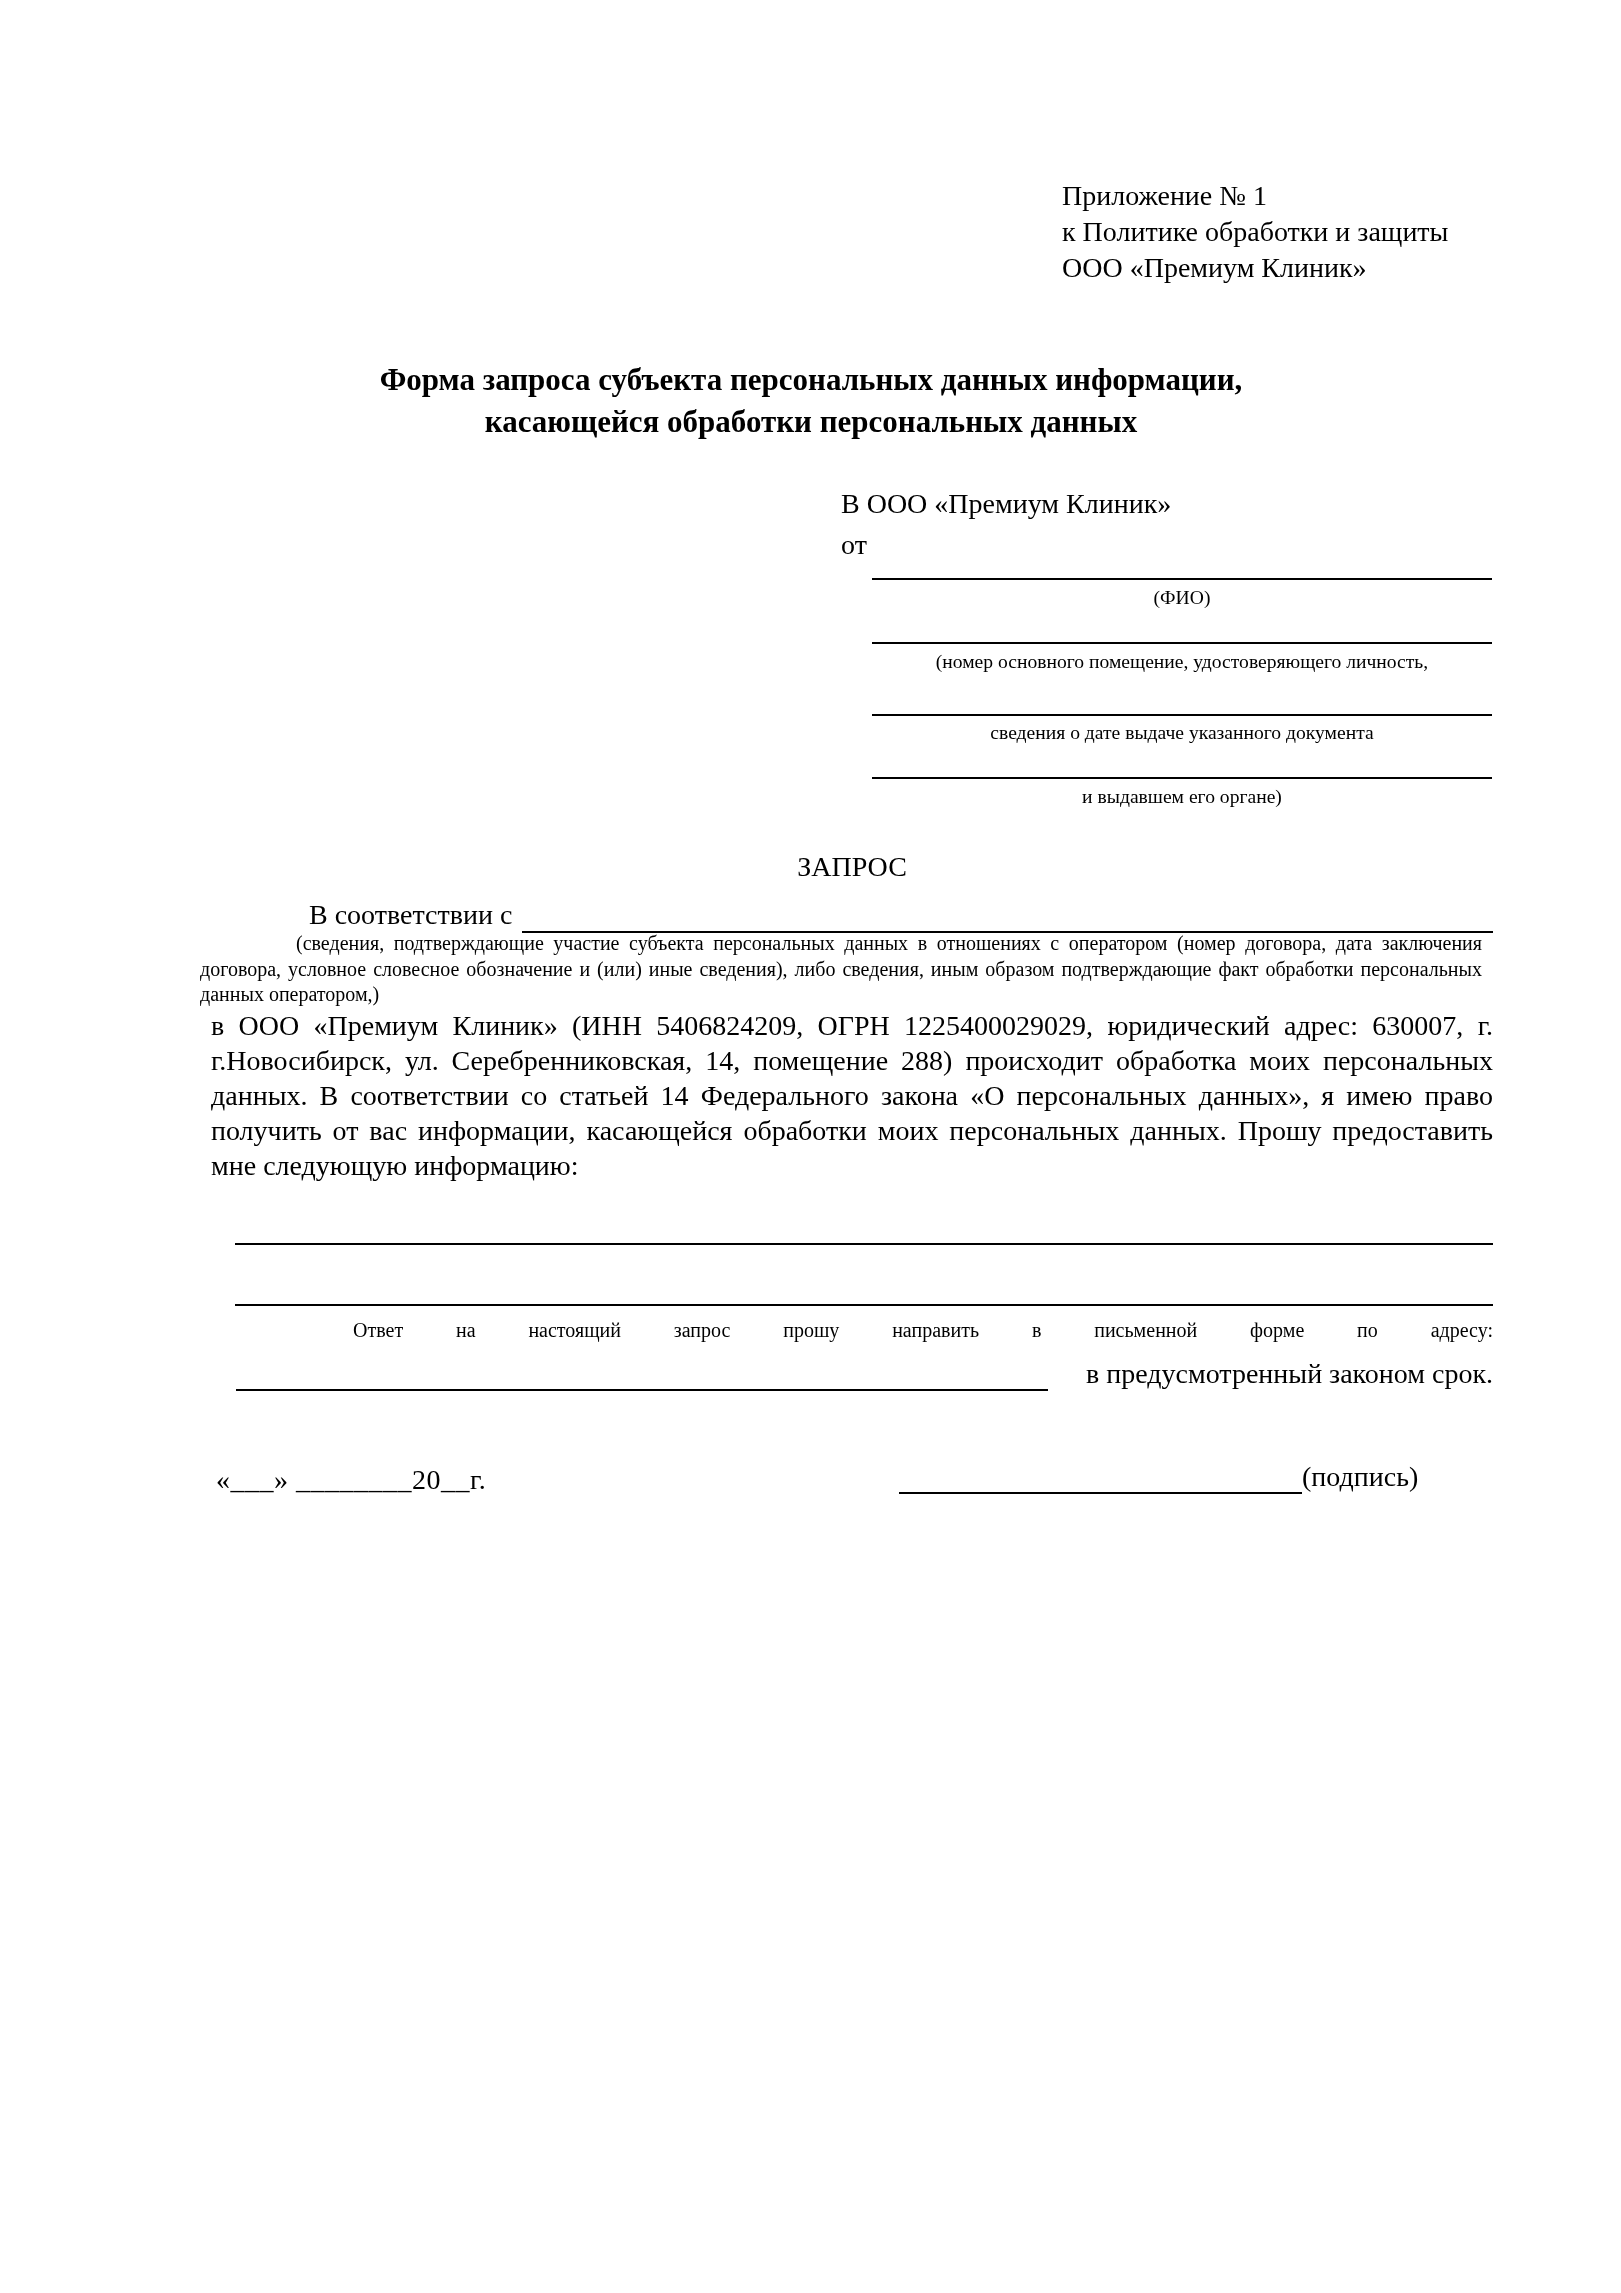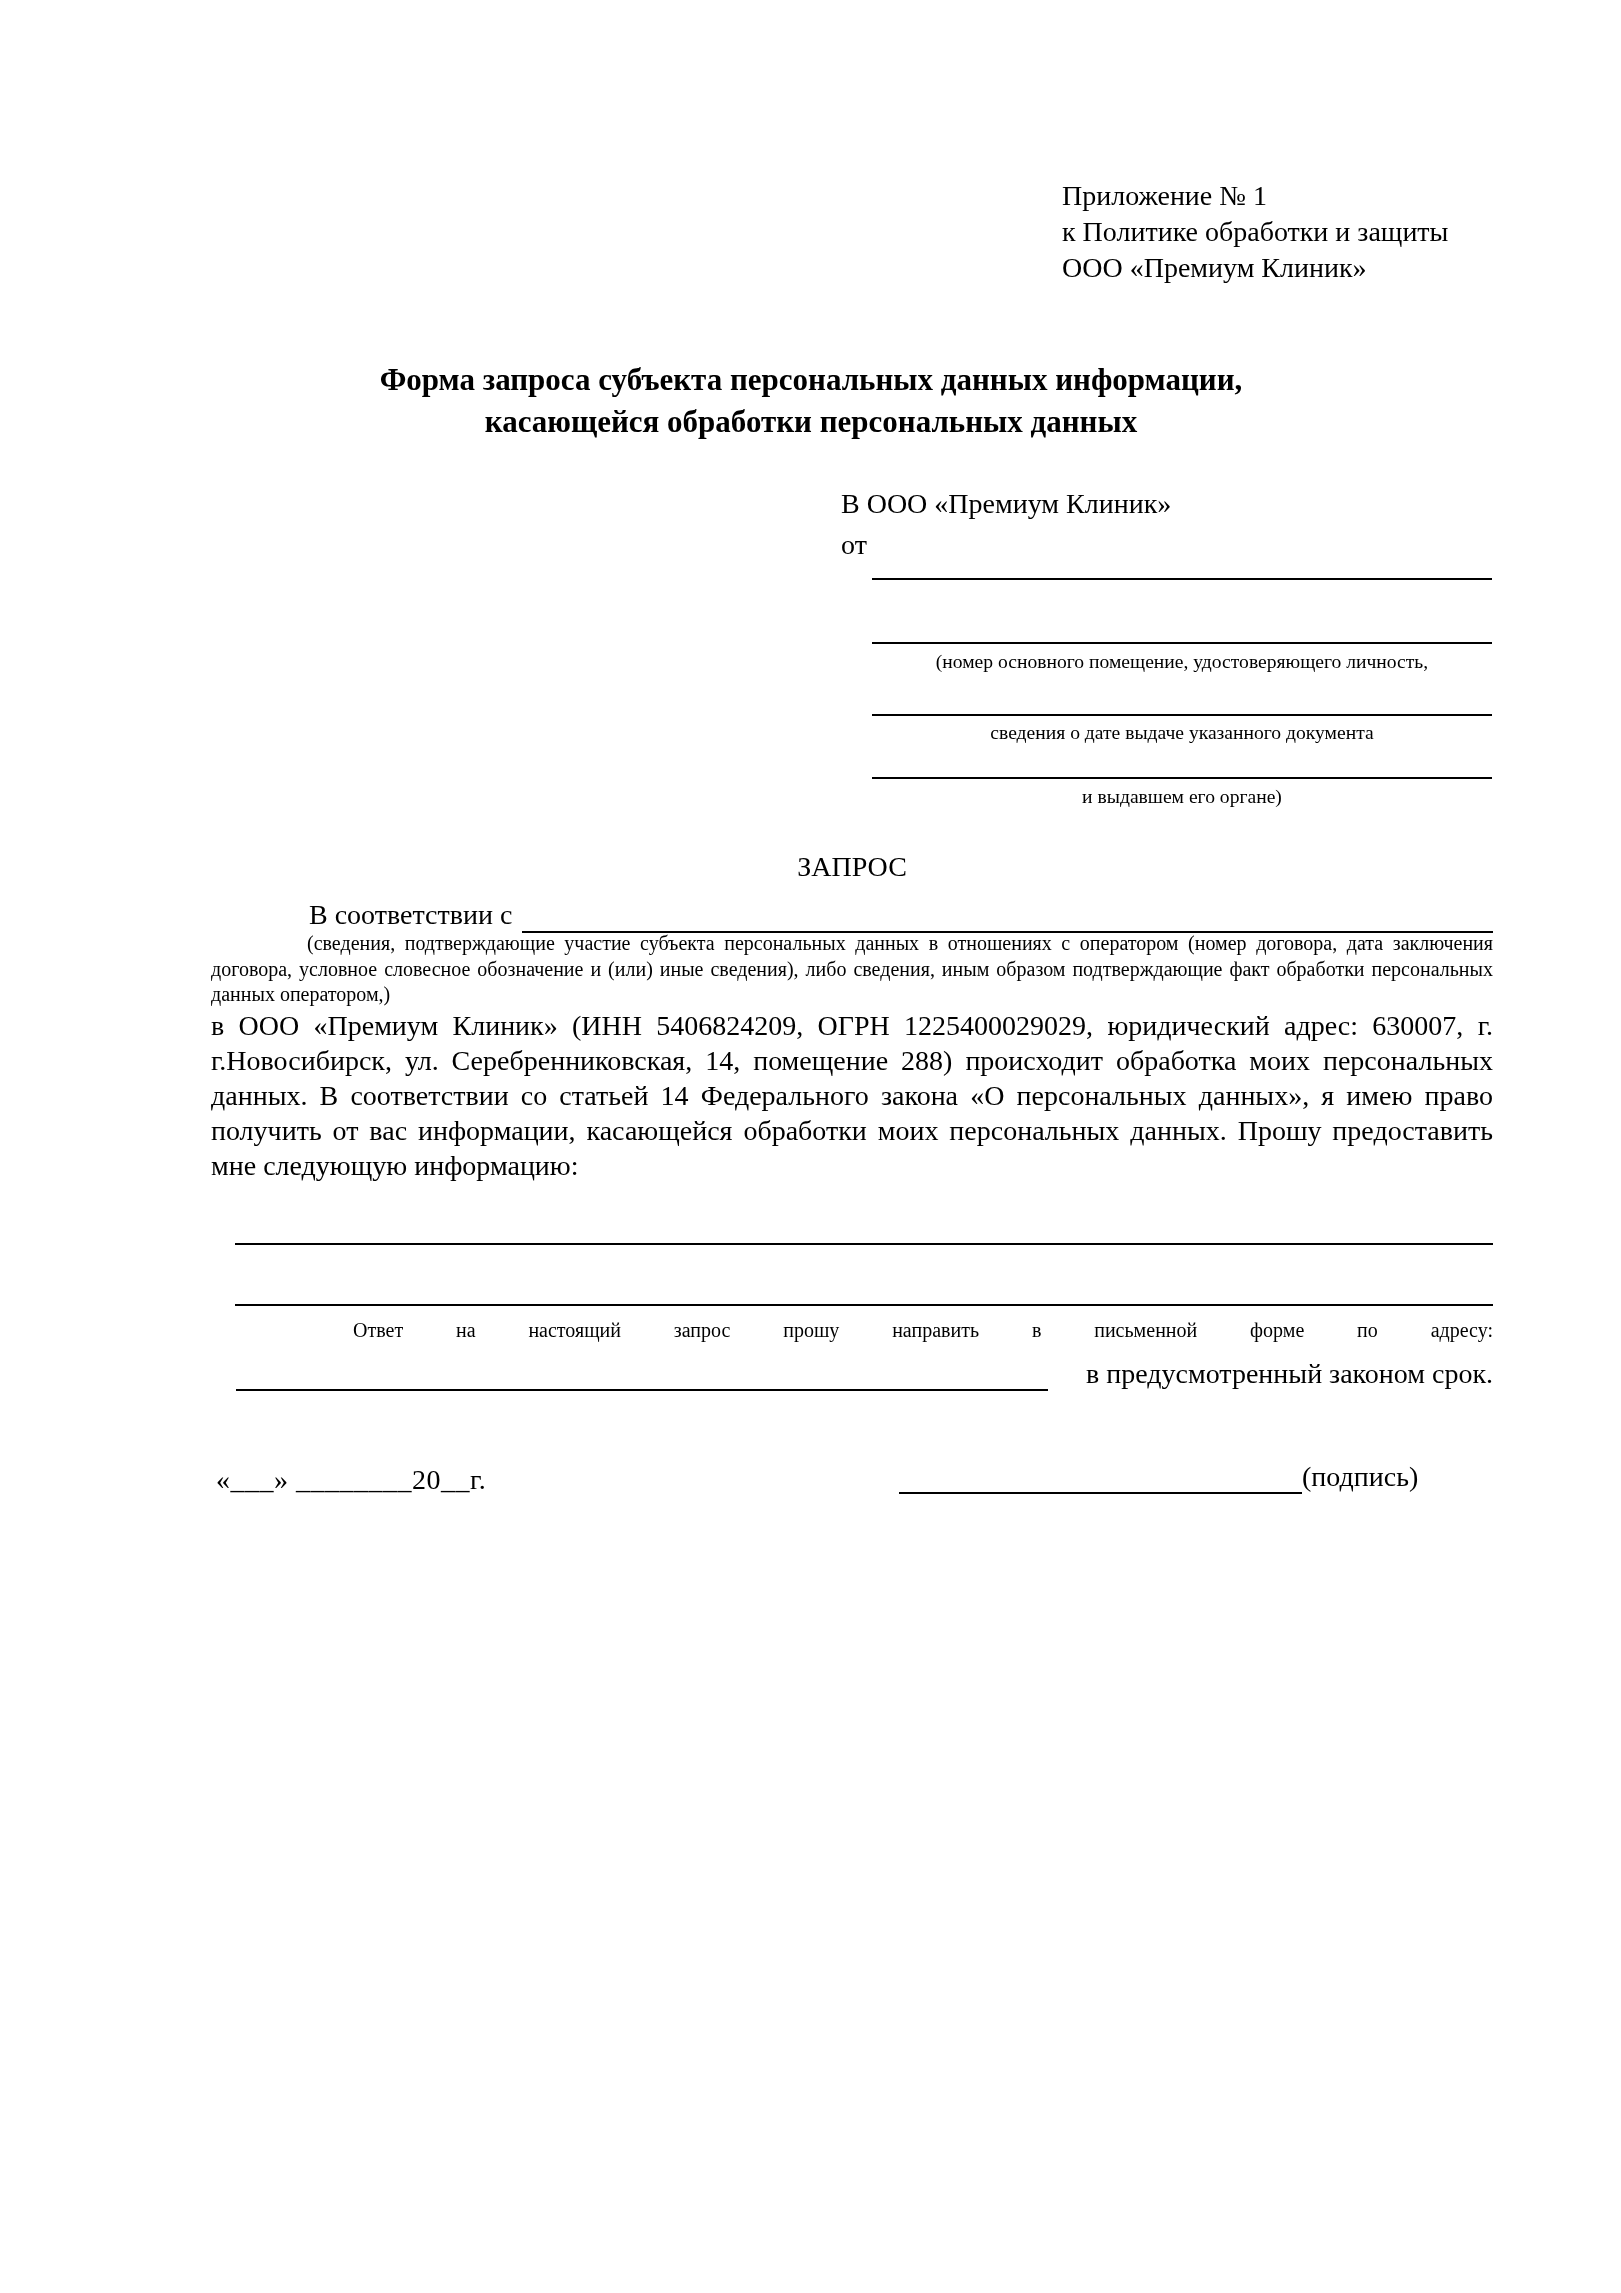--- a/index.html
+++ b/index.html
@@ -80,21 +80,21 @@
   .accordance-row .indent-spacer { width: 98px; flex: 0 0 auto; }
   .accordance-row .label { flex: 0 0 auto; white-space: nowrap; }
   .accordance-row .fill-line {
     flex: 1 1 auto;
     border-bottom: 2px solid #000000;
     height: 29px;
     margin-left: 9.8px;
   }
 
   .fine-print {
-    left: 211px;
+    left: 200px;
     top: 931px;
     width: 1282px;
     font-size: 20px;
     line-height: 25.5px;
     text-align: justify;
     text-indent: 96px;
   }
 
   .body-paragraph {
     left: 211px;
@@ -180,20 +180,21 @@
 
   <div class="abs doc-title">
     <div>Форма запроса субъекта персональных данных информации,</div>
     <div>касающейся обработки персональных данных</div>
   </div>
 
   <div class="abs addr-text" style="left:841px; top:486px;">В ООО «Премиум Клиник»</div>
   <div class="abs addr-text" style="left:841px; top:527px;">от</div>
 
   <div class="abs rule field-rule" style="top:578px;"></div>
+  <div class="abs field-caption" style="top:586px;">(ФИО)</div>
 
   <div class="abs rule field-rule" style="top:642px;"></div>
   <div class="abs field-caption" style="top:650px;">(номер основного помещение, удостоверяющего личность,</div>
 
   <div class="abs rule field-rule" style="top:714px;"></div>
   <div class="abs field-caption" style="top:721px;">сведения о дате выдаче указанного документа</div>
 
   <div class="abs rule field-rule" style="top:777px;"></div>
   <div class="abs field-caption" style="top:785px;">и выдавшем его органе)</div>
 

